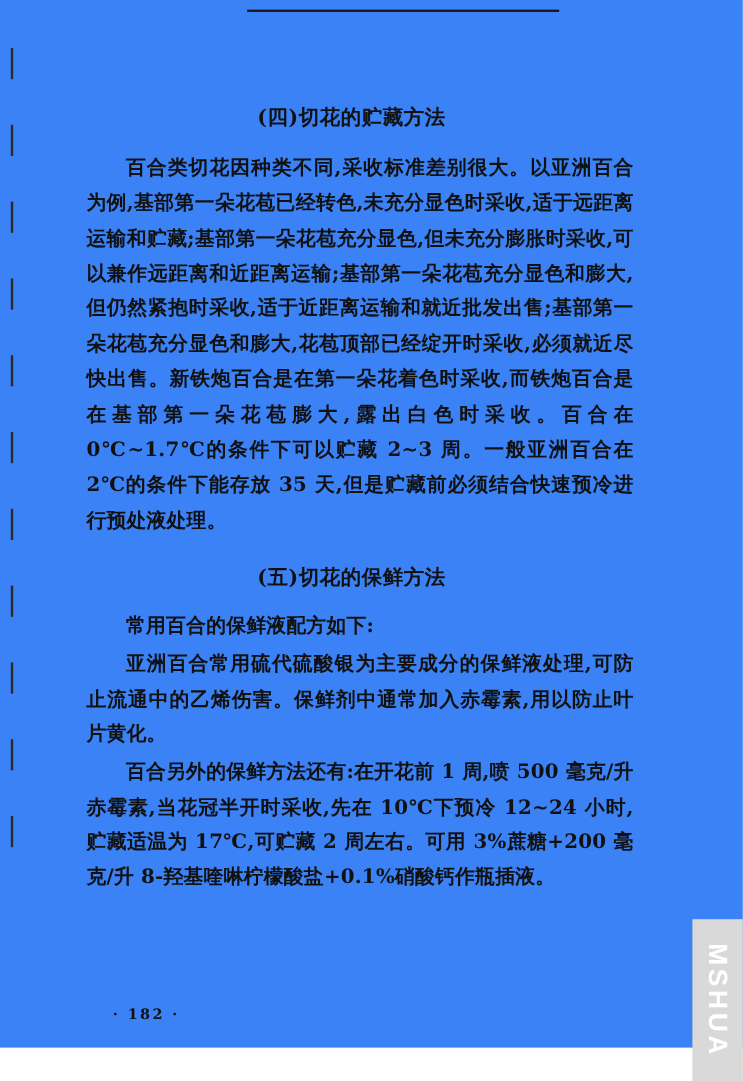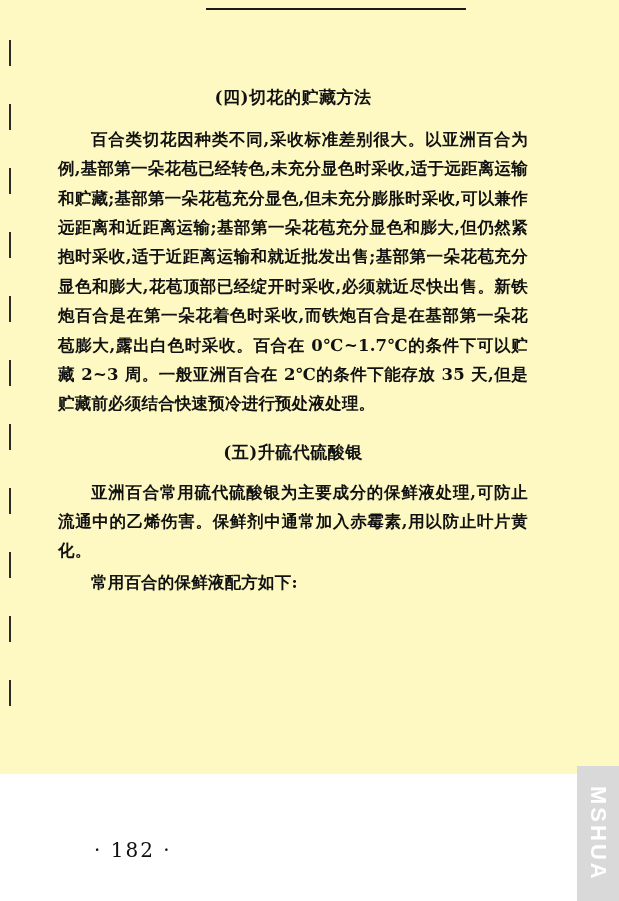--- a/index.html
+++ b/index.html
@@ -14,22 +14,22 @@
     overflow: hidden;
     font-family: "DejaVu Serif", "Liberation Serif", serif;
     color: #111111;
   }
 
   
   .page {
     position: absolute;
     left: 0; top: 0;
     width: 619px;
-    height: 774px;
-    background: #fef9c3;
+    height: 873px;
+    background: #3b82f6;
   }
 
   
   .top-rule {
     position: absolute;
     left: 206px;
     top: 8px;
     width: 260px;
     height: 2px;
     background: #1a1a1a;
@@ -66,37 +66,37 @@
     font-family: "DejaVu Serif", "Liberation Serif", serif;
   }
   h2.heading.second {
     margin-top: 22px;
     margin-bottom: 14px;
   }
 
   p.para {
     font-size: 16.5px;
     line-height: 1.78;
-    margin: 0 0 2px 0;
+    margin: 0 0 2px 14px;
     text-align: justify;
     text-justify: inter-character;
     text-indent: 2em;
     font-weight: bold;
     letter-spacing: 0.2px;
   }
   p.para.tight {
     margin-bottom: 0;
   }
 
   .pagenum {
     position: absolute;
     left: 94px;
     top: 838px;
-    font-size: 20px;
-    font-weight: normal;
+    font-size: 12px;
+    font-weight: bold;
     letter-spacing: 2px;
   }
 
   
   .watermark {
     position: absolute;
     right: 0;
     top: 766px;
     width: 42px;
     height: 135px;
@@ -134,24 +134,25 @@
     <span style="height:26px"></span>
     <span style="height:26px"></span>
   </div>
 
   <div class="content">
 
     <h2 class="heading">(四)切花的贮藏方法</h2>
 
     <p class="para">百合类切花因种类不同,采收标准差别很大。以亚洲百合为例,基部第一朵花苞已经转色,未充分显色时采收,适于远距离运输和贮藏;基部第一朵花苞充分显色,但未充分膨胀时采收,可以兼作远距离和近距离运输;基部第一朵花苞充分显色和膨大,但仍然紧抱时采收,适于近距离运输和就近批发出售;基部第一朵花苞充分显色和膨大,花苞顶部已经绽开时采收,必须就近尽快出售。新铁炮百合是在第一朵花着色时采收,而铁炮百合是在基部第一朵花苞膨大,露出白色时采收。百合在 0℃~1.7℃的条件下可以贮藏 2~3 周。一般亚洲百合在 2℃的条件下能存放 35 天,但是贮藏前必须结合快速预冷进行预处液处理。</p>
 
-    <h2 class="heading second">(五)升硫代硫酸银</h2>
+    <h2 class="heading second">(五)切花的保鲜方法</h2>
 
+    <p class="para">常用百合的保鲜液配方如下:</p>
     <p class="para">亚洲百合常用硫代硫酸银为主要成分的保鲜液处理,可防止流通中的乙烯伤害。保鲜剂中通常加入赤霉素,用以防止叶片黄化。</p>
-    <p class="para">常用百合的保鲜液配方如下:</p>
+    <p class="para tight">百合另外的保鲜方法还有:在开花前 1 周,喷 500 毫克/升赤霉素,当花冠半开时采收,先在 10℃下预冷 12~24 小时,贮藏适温为 17℃,可贮藏 2 周左右。可用 3%蔗糖+200 毫克/升 8-羟基喹啉柠檬酸盐+0.1%硝酸钙作瓶插液。</p>
 
   </div>
 
   <div class="pagenum">· 182 ·</div>
 
   <div class="watermark">
     <span class="wm-text">MSHUA</span>
   </div>
 
 </div>

